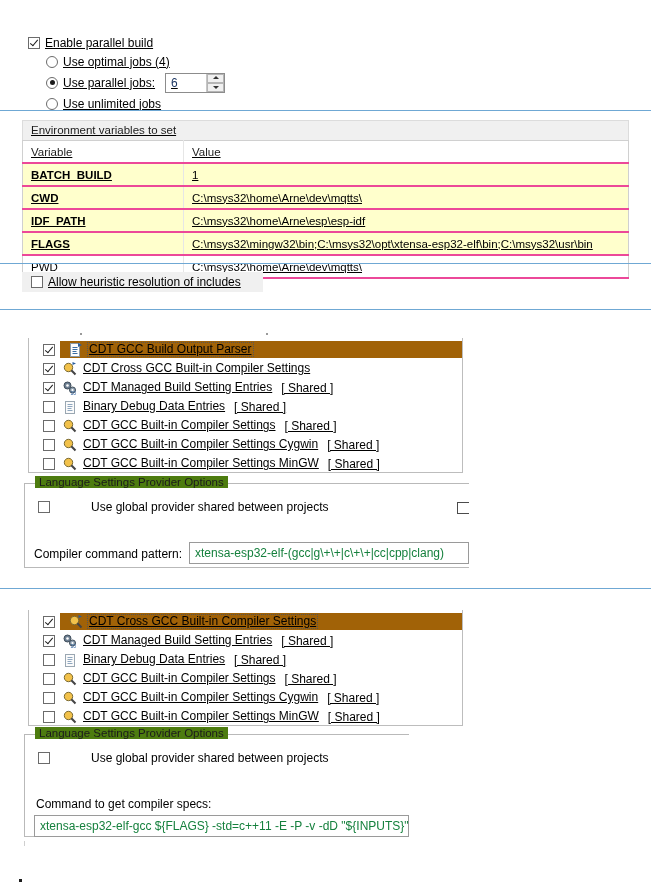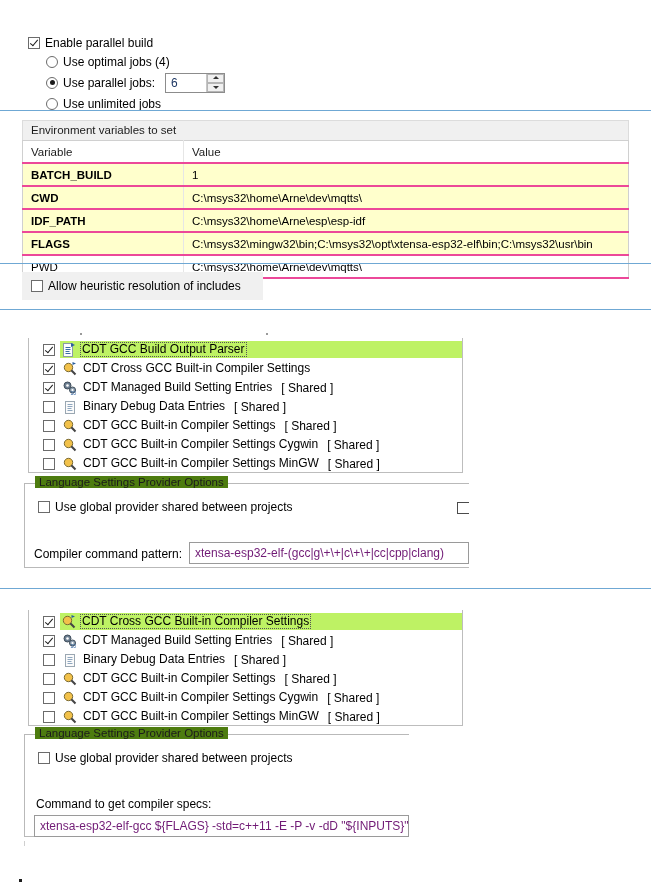--- a/index.html
+++ b/index.html
@@ -9,21 +9,21 @@
   }
   body {
     width: 651px;
     height: 886px;
     position: relative;
     font-family: "Liberation Sans", sans-serif;
     font-size: 12px;
     color: #000000;
     overflow: hidden;
   }
-  .abs { position: absolute; }
+  .abs { position: absolute; text-decoration: underline; }
 
   
   .cb {
     display: inline-block;
     width: 12px;
     height: 12px;
     border: 1px solid #6b6b6b;
     background: #ffffff;
     box-sizing: border-box;
     position: relative;
@@ -148,21 +148,21 @@
     white-space: nowrap;
   }
   table.envtable th { color: #1b1b1b; background: #ffffff; }
   table.envtable tr.yellow td { background: #ffffcc; }
   table.envtable td.var.bold { font-weight: bold; }
   .col-var { width: 152px; border-right: 1px solid #e6e6e6; }
 
   
   #heuristic-box {
     left: 22px; top: 272px;
-    width: 241px; height: 28px;
+    width: 241px; height: 20px;
     background: #f0f0f0;
     display: flex; align-items: center;
     padding-left: 9px;
     box-sizing: border-box;
   }
 
   
   .provider-list {
     border: 1px solid #bdbdbd;
     border-top: none;
@@ -178,27 +178,27 @@
     box-sizing: border-box;
   }
   .prov-row .cb { margin-right: 7px; }
   .prov-name {
     display: inline-block;
     padding: 0 2px;
     font-size: 12px;
     line-height: 15px;
   }
   .prov-row.selected .sel-wrap {
-    background: #bef264;
+    background: #a16207;
     display: flex;
     align-items: center;
     flex: 1;
     height: 17px;
     margin-left: -2px;
-    padding-left: 1px;
+    padding-left: 8px;
   }
   .prov-row.selected .prov-name {
     outline: 1px dotted #555;
     outline-offset: -1px;
   }
   .shared { margin-left: 7px; font-size: 12px; }
   .icon { width: 16px; height: 16px; margin-right: 3px; flex: 0 0 16px; }
 
   
   .lsgroup {
@@ -208,42 +208,42 @@
     position: absolute;
   }
   .lsgroup-title {
     position: absolute;
     top: -8px; left: 10px;
     background: #4d7c0f;
     padding: 0 4px;
     font-size: 11.5px;
     color: #1b1b1b;
   }
-  .ls-chk { position: absolute; left: 13px; top: 16px; display: flex; align-items: center; }
+  .ls-chk { position: absolute; left: 13px; top: 16px; display: flex; align-items: center; gap: 36px; }
   .cut-cb {
     position: absolute;
     width: 12px; height: 12px;
     border: 1px solid #4b4b4b;
     border-right: none;
     background: #ffffff;
     box-sizing: border-box;
   }
 
   .field-label { position: absolute; font-size: 12px; color: #000; }
   .textfield {
     position: absolute;
     border: 1px solid #9a9a9a;
     background: #ffffff;
     box-sizing: border-box;
     height: 22px;
     display: flex;
     align-items: center;
     padding-left: 5px;
     font-size: 12px;
-    color: #701a75;
+    color: #15803d;
     white-space: nowrap;
     overflow: hidden;
   }
   .tiny-dot { position: absolute; width: 3px; height: 3px; background: #1b1b1b; }
   .tiny-mark { position: absolute; width: 2px; height: 2px; background: #9a9a9a; }
   .tiny-tick { position: absolute; width: 1px; height: 5px; background: #cfcfcf; }
 </style>
 </head>
 <body>
 

